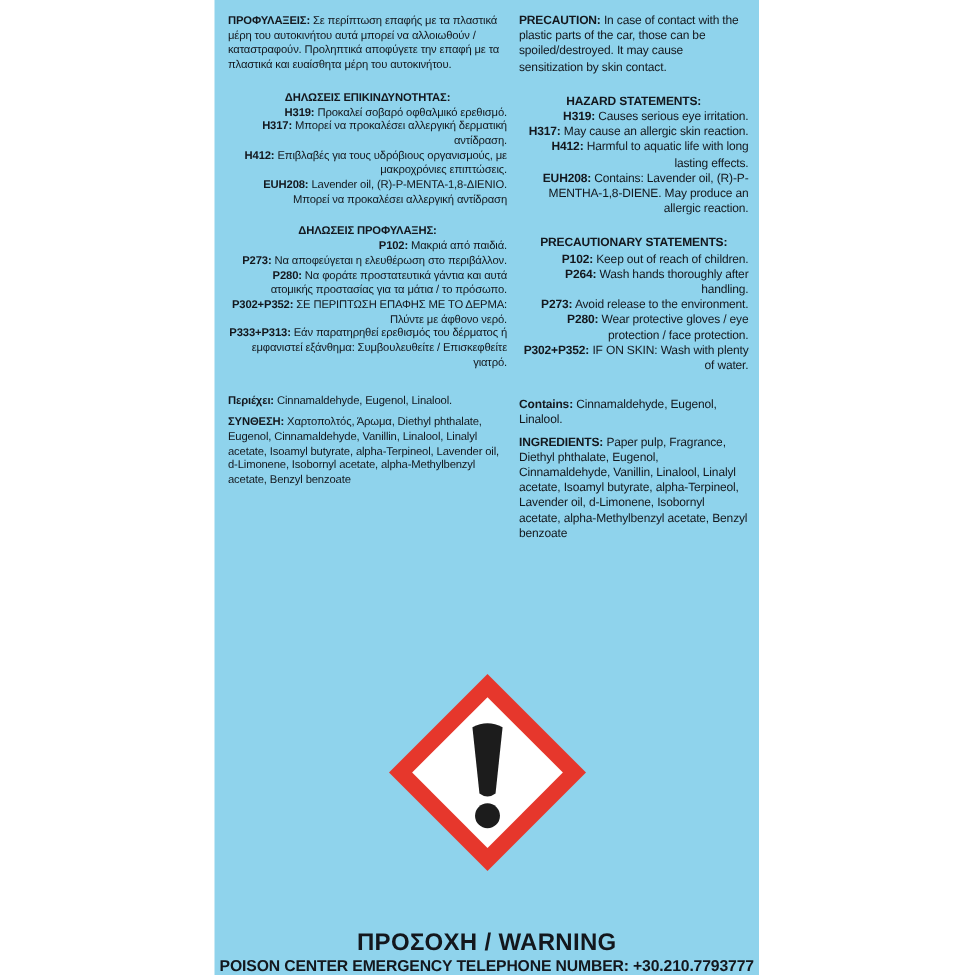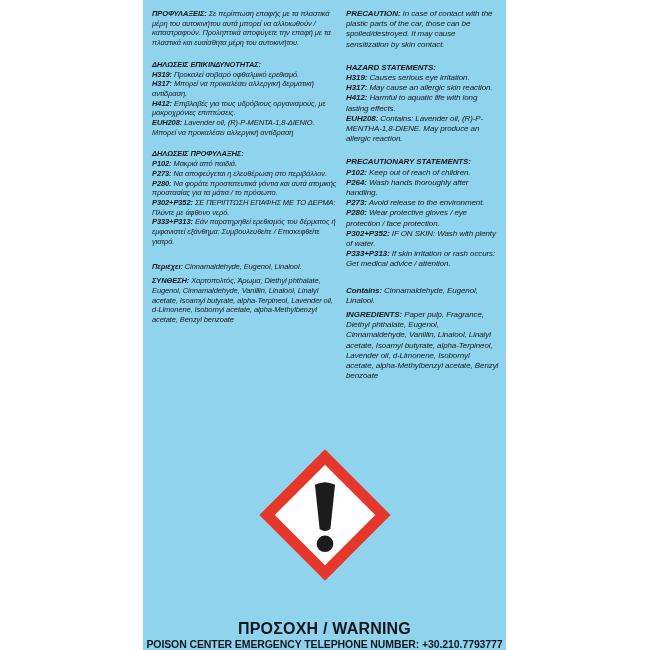--- a/index.html
+++ b/index.html
@@ -17,31 +17,31 @@
   }
   .page{position:relative;width:650px;height:650px;background:#ffffff;}
   .label{
     position:absolute;left:143px;top:0;width:363px;height:650px;
     background:var(--label-bg);
   }
   .columns{
     position:absolute;top:9px;left:9px;right:7px;
     display:flex;gap:8px;
   }
-  .col{letter-spacing:-0.1px;font-style:italic;}
+  .col{letter-spacing:-0.1px;}
   .col-greek{width:186px;flex:none;font-size:7.5px;line-height:9.7px;}
   .col-english{flex:1;font-size:8px;line-height:10.2px;}
   .para{margin:0;}
   .para b{font-weight:700;}
   h3.sec-title{
-    margin:12px 0 0 0;font-size:inherit;line-height:inherit;font-weight:700;
+    margin:12px 0 0 0;font-size:inherit;line-height:inherit;font-weight:700;text-align:center;
   }
   .col-english h3.sec-title{margin-top:13px;}
   .list{margin:0;}
-  .item{margin:0;}
+  .item{margin:0;text-align:right;}
   .item b{font-weight:700;}
   .contains-para{margin-top:16px;}
   .comp-para{margin-top:4px;}
   .pictogram{
     position:absolute;top:448px;left:50%;transform:translateX(-50%);
     width:134px;height:134px;
   }
   .pictogram svg{display:block;width:134px;height:134px;}
   .footer{
     position:absolute;left:0;right:0;bottom:0;text-align:center;
@@ -117,21 +117,20 @@
             <p class="item"><b>P102:</b> <span>Keep out of reach of children.</span></p>
 
             <p class="item"><b>P264:</b> <span>Wash hands thoroughly after handling.</span></p>
 
             <p class="item"><b>P273:</b> <span>Avoid release to the environment.</span></p>
 
             <p class="item"><b>P280:</b> <span>Wear protective gloves / eye protection / face protection.</span></p>
 
             <p class="item"><b>P302+P352:</b> <span>IF ON SKIN: Wash with plenty of water.</span></p>
 
-            <p class="item"><b>P333+P313:</b> <span>If skin irritation or rash occurs: Get medical advice / attention.</span></p>
           </div>
 
         <p class="para contains-para"><b>Contains:</b><span> Cinnamaldehyde, Eugenol, Linalool.</span></p>
 
         <p class="para comp-para"><b>INGREDIENTS:</b><span> Paper pulp, Fragrance, Diethyl phthalate, Eugenol, Cinnamaldehyde, Vanillin, Linalool, Linalyl acetate, Isoamyl butyrate, alpha-Terpineol, Lavender oil, d-Limonene, Isobornyl acetate, alpha-Methylbenzyl acetate, Benzyl benzoate</span></p>
       </div>
     </div>
 
     <div class="pictogram">
       <svg viewBox="0 0 100 100">

